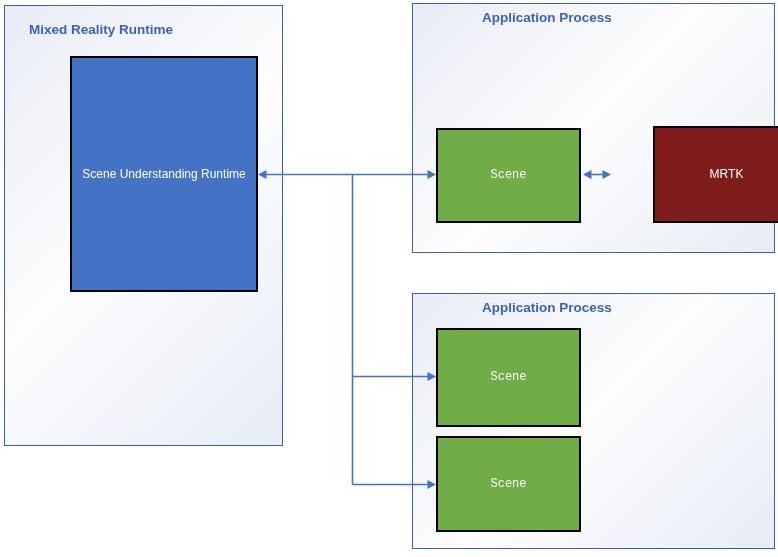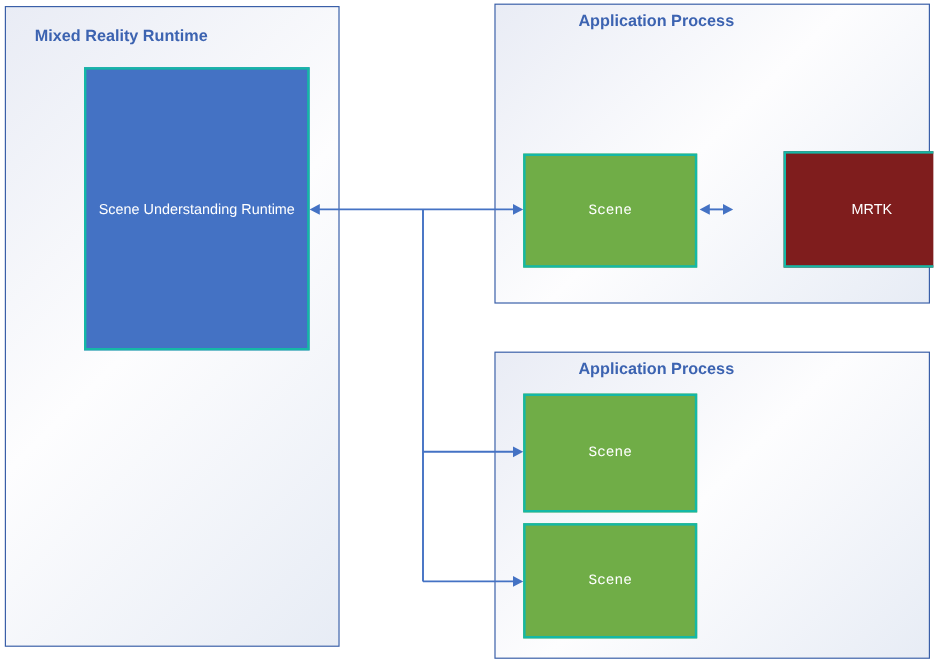--- a/index.html
+++ b/index.html
@@ -10,38 +10,38 @@
     background: #ffffff;
     font-family: "Liberation Sans", sans-serif;
     overflow: hidden;
   }
   .panel {
     position: absolute;
     border: 1.5px solid #3a5fa8;
     background: linear-gradient(135deg, #e9ecf5 0%, #fdfdfe 48%, #e7ecf5 100%);
     box-sizing: border-box;
   }
-  #panel-mrr  { left: 4px;   top: 5px;   width: 279px; height: 534px; }
+  #panel-mrr  { left: 4px;   top: 5px;   width: 279px; height: 441px; }
   #panel-ap1  { left: 412px; top: 3px;   width: 363px; height: 250px; }
   #panel-ap2  { left: 412px; top: 293px; width: 363px; height: 256px; }
   .panel-title {
     position: absolute;
     margin: 0;
     font-size: 13.5px;
     font-weight: bold;
     color: #3c63b1;
     white-space: nowrap;
   }
   #mrr-title { left: 24px; top: 16px; }
   #ap1-title { left: 69px; top: 6px; }
   #ap2-title { left: 69px; top: 6px; }
   .node {
     position: absolute;
     box-sizing: border-box;
-    border: 2px solid #14b8a6;
+    border: 2px solid #000000;
     display: flex;
     align-items: center;
     justify-content: center;
     text-align: center;
     color: #ffffff;
     font-size: 12px;
     line-height: 1.2;
   }
   .node-blue  { background: #4472c4; }
   .node-green { background: #70ad47; font-family: Liberation Mono, monospace; }

